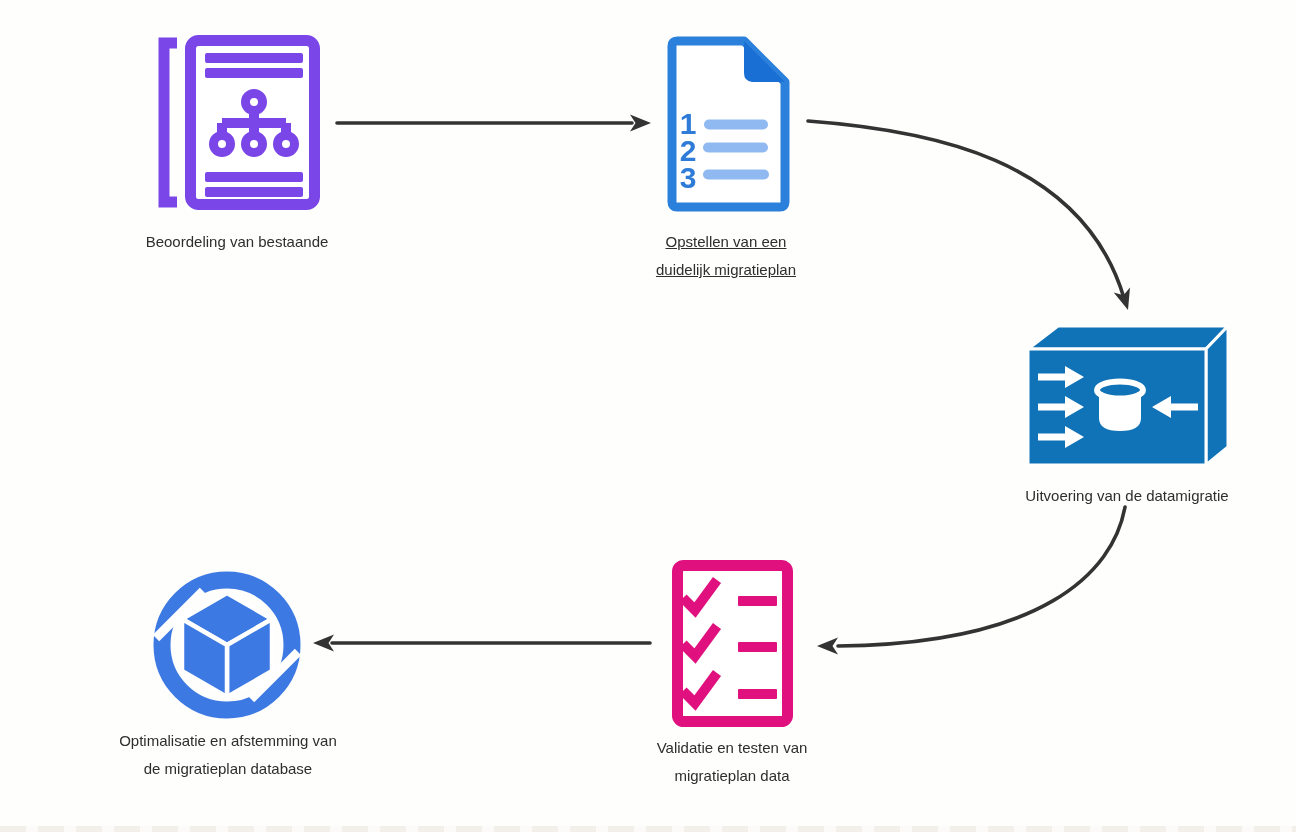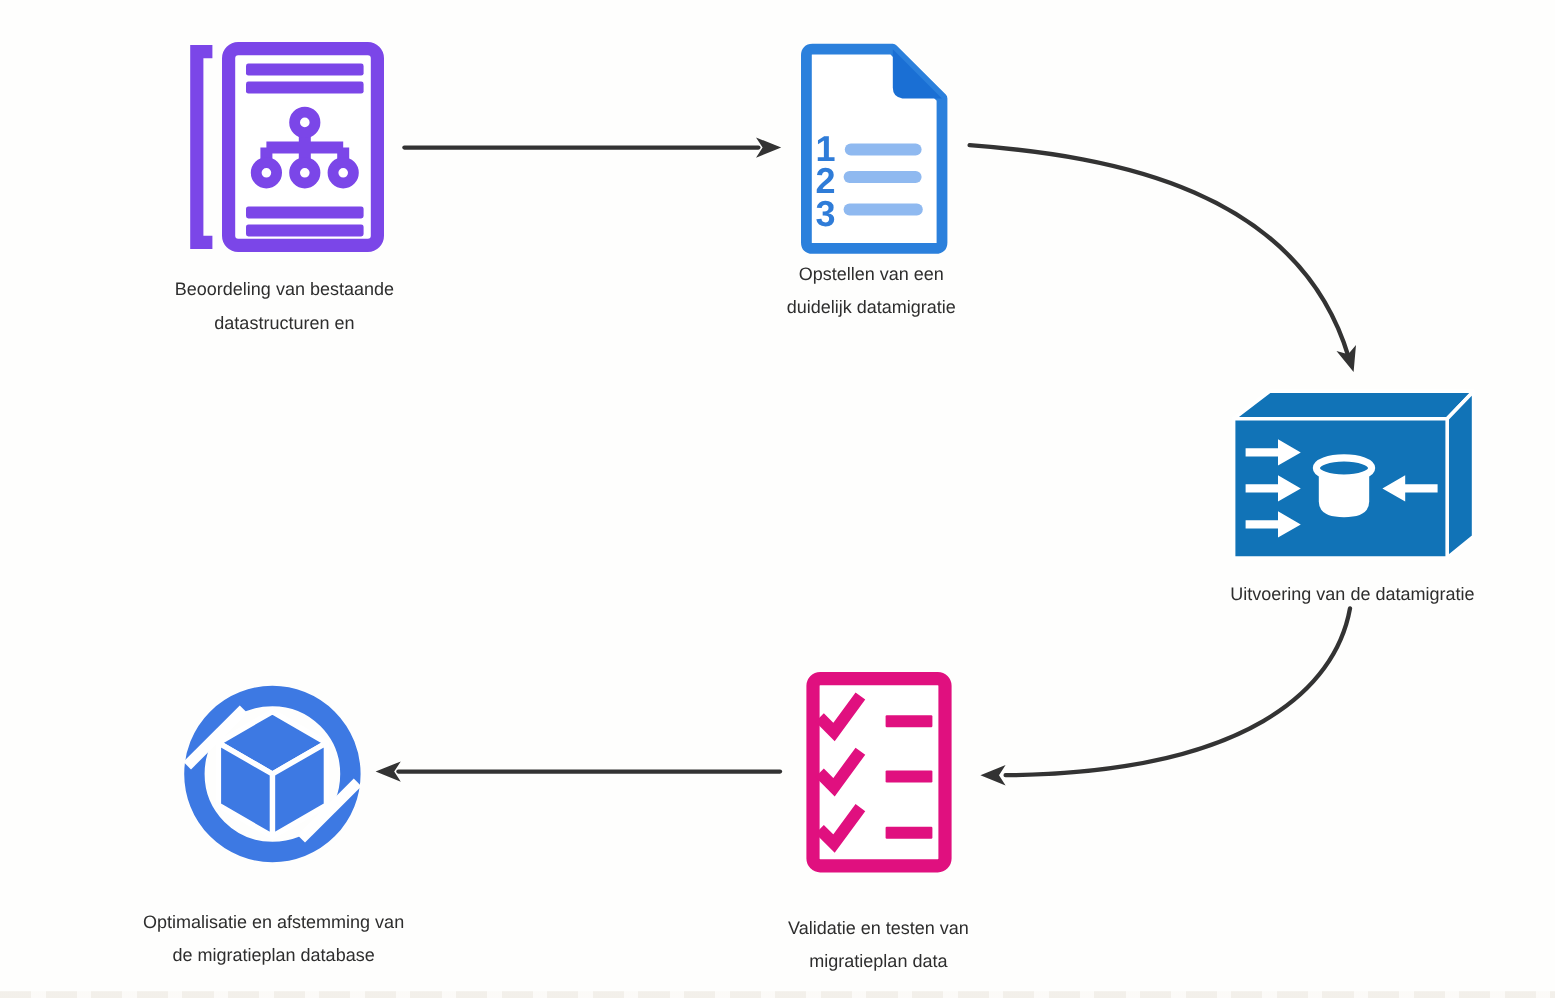--- a/index.html
+++ b/index.html
@@ -97,40 +97,39 @@
         <circle class="i1-fillw" cx="104" cy="112" r="8.5" stroke-width="9"></circle>
         <circle class="i1-fillw" cx="136" cy="112" r="8.5" stroke-width="9"></circle>
       </g>
       <g>
         <rect class="i1-bar" x="55" y="140" width="98" height="10" rx="2"></rect>
         <rect class="i1-bar" x="55" y="155" width="98" height="10" rx="2"></rect>
       </g>
     </svg>
     <div class="label" style="margin-top:11px;">
       <div>Beoordeling van bestaande</div>
-      <div>datastructuren en</div>
     </div>
   </div>
 
   <div class="step" style="left:546px;top:30px;">
     <svg width="135" height="185" viewBox="0 0 135 185">
       <path class="i2-outline" d="M 85 11 H 18 Q 13 11 13 16 V 172 Q 13 177 18 177 H 121 Q 126 177 126 172 V 52 Z"></path>
       <path class="i2-fold" d="M 85 11 L 126 52 L 93 52 Q 85 51 85 43 Z"></path>
       <g>
         <text class="i2-num" x="29" y="104" text-anchor="middle">1</text>
         <text class="i2-num" x="29" y="131" text-anchor="middle">2</text>
         <text class="i2-num" x="29" y="158" text-anchor="middle">3</text>
         <rect class="i2-line" x="45" y="89.5" width="64" height="10" rx="5"></rect>
         <rect class="i2-line" x="44" y="112.5" width="65" height="10" rx="5"></rect>
         <rect class="i2-line" x="44" y="139.5" width="66" height="10" rx="5"></rect>
       </g>
     </svg>
-    <div class="label" style="">
+    <div class="label" style="margin-top:13px;text-decoration:underline;">
       <div>Opstellen van een</div>
-      <div>duidelijk datamigratie</div>
+      <div>duidelijk migratieplan</div>
     </div>
   </div>
 
   <div class="step" style="left:947px;top:320px;">
     <svg width="212" height="152" viewBox="0 0 212 152">
       <polygon class="i3-face" points="7,29 37,6 207,6 185,29"></polygon>
       <polygon class="i3-face" points="185,29 207,6 207,127 185,145"></polygon>
       <polygon class="i3-face" points="7,29 185,29 185,145 7,145"></polygon>
       <g>
         <polygon class="i3-white" points="17,53.5 44,53.5 44,46 63,57 44,68 44,60.5 17,60.5"></polygon>
@@ -153,36 +152,36 @@
       <rect class="i4-frame" x="12.5" y="12.5" width="110" height="156" rx="6"></rect>
       <g>
         <path class="i4-check" d="M 18 45 L 30 57 L 52 27"></path>
         <rect class="i4-bar" x="73" y="43" width="39" height="10" rx="1"></rect>
         <path class="i4-check" d="M 18 91 L 30 103 L 52 73"></path>
         <rect class="i4-bar" x="73" y="89" width="39" height="10" rx="1"></rect>
         <path class="i4-check" d="M 18 138 L 30 150 L 52 120"></path>
         <rect class="i4-bar" x="73" y="136" width="39" height="10" rx="1"></rect>
       </g>
     </svg>
-    <div class="label" style="margin-top:27px;">
+    <div class="label" style="margin-top:1px;">
       <div>Validatie en testen van</div>
       <div>migratieplan data</div>
     </div>
   </div>
 
   <div class="step" style="left:48px;top:565px;">
     <svg width="160" height="162" viewBox="0 0 160 162">
       <circle class="i5-ring" cx="79" cy="80" r="65"></circle>
       <line class="i5-slit" x1="8" y1="73" x2="55" y2="26"></line>
       <line class="i5-slit" x1="103" y1="134" x2="150" y2="87"></line>
       <g>
         <polygon class="i5-face" points="79,28 124,54 79,80 34,54"></polygon>
         <polygon class="i5-face" points="124,54 124,106 79,132 79,80"></polygon>
         <polygon class="i5-face" points="34,54 79,80 79,132 34,106"></polygon>
       </g>
     </svg>
-    <div class="label" style="margin-top:28px;">
+    <div class="label" style="margin-top:0;">
       <div>Optimalisatie en afstemming van</div>
       <div>de migratieplan database</div>
     </div>
   </div>
 
 </div>
 
 </body></html>

